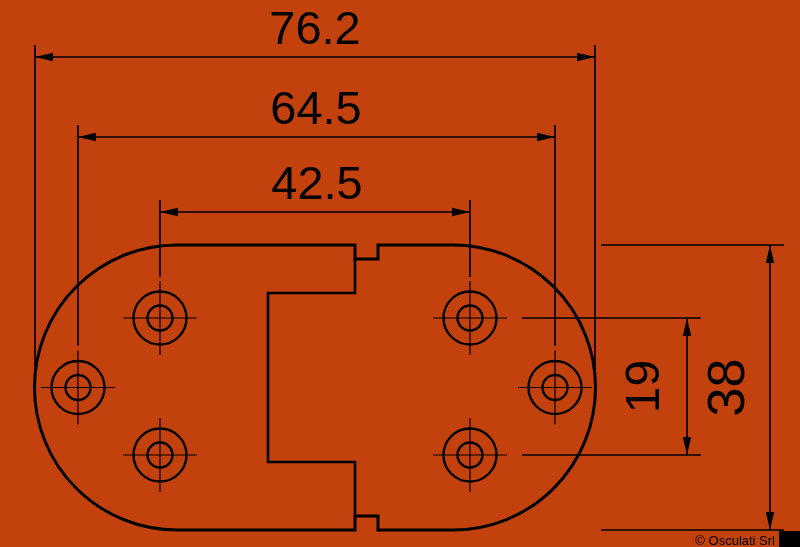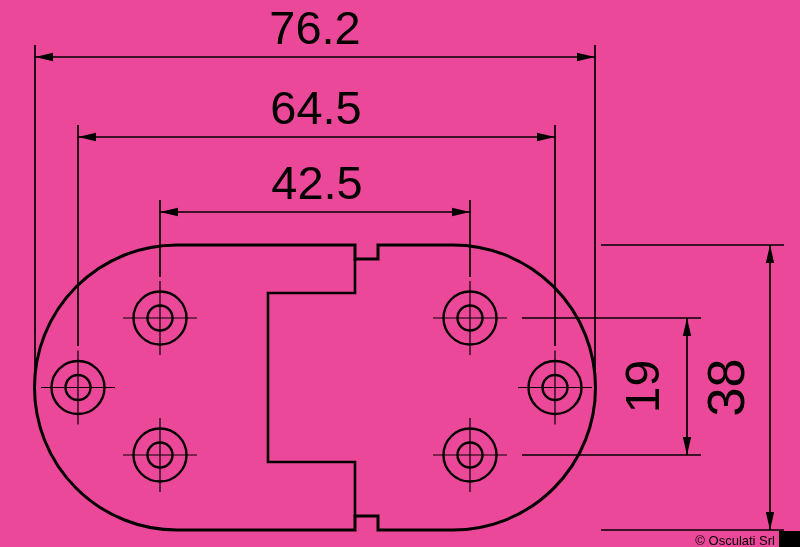--- a/index.html
+++ b/index.html
@@ -4,21 +4,21 @@
 <style>
   html, body {
     margin: 0;
     padding: 0;
     background: #ffffff;
   }
   .canvas {
     position: relative;
     width: 800px;
     height: 547px;
-    background: #ec4899;
+    background: #c2410c;
     overflow: hidden;
     font-family: "Liberation Sans", "DejaVu Sans", sans-serif;
   }
   svg { display: block; }
   .ln   { stroke: #000000; fill: none; }
   .outline { stroke-width: 3; }
   .joint   { stroke-width: 2.6; }
   .hole-outer { stroke-width: 2.4; }
   .hole-inner { stroke-width: 2.4; }
   .center  { stroke-width: 1.2; }

